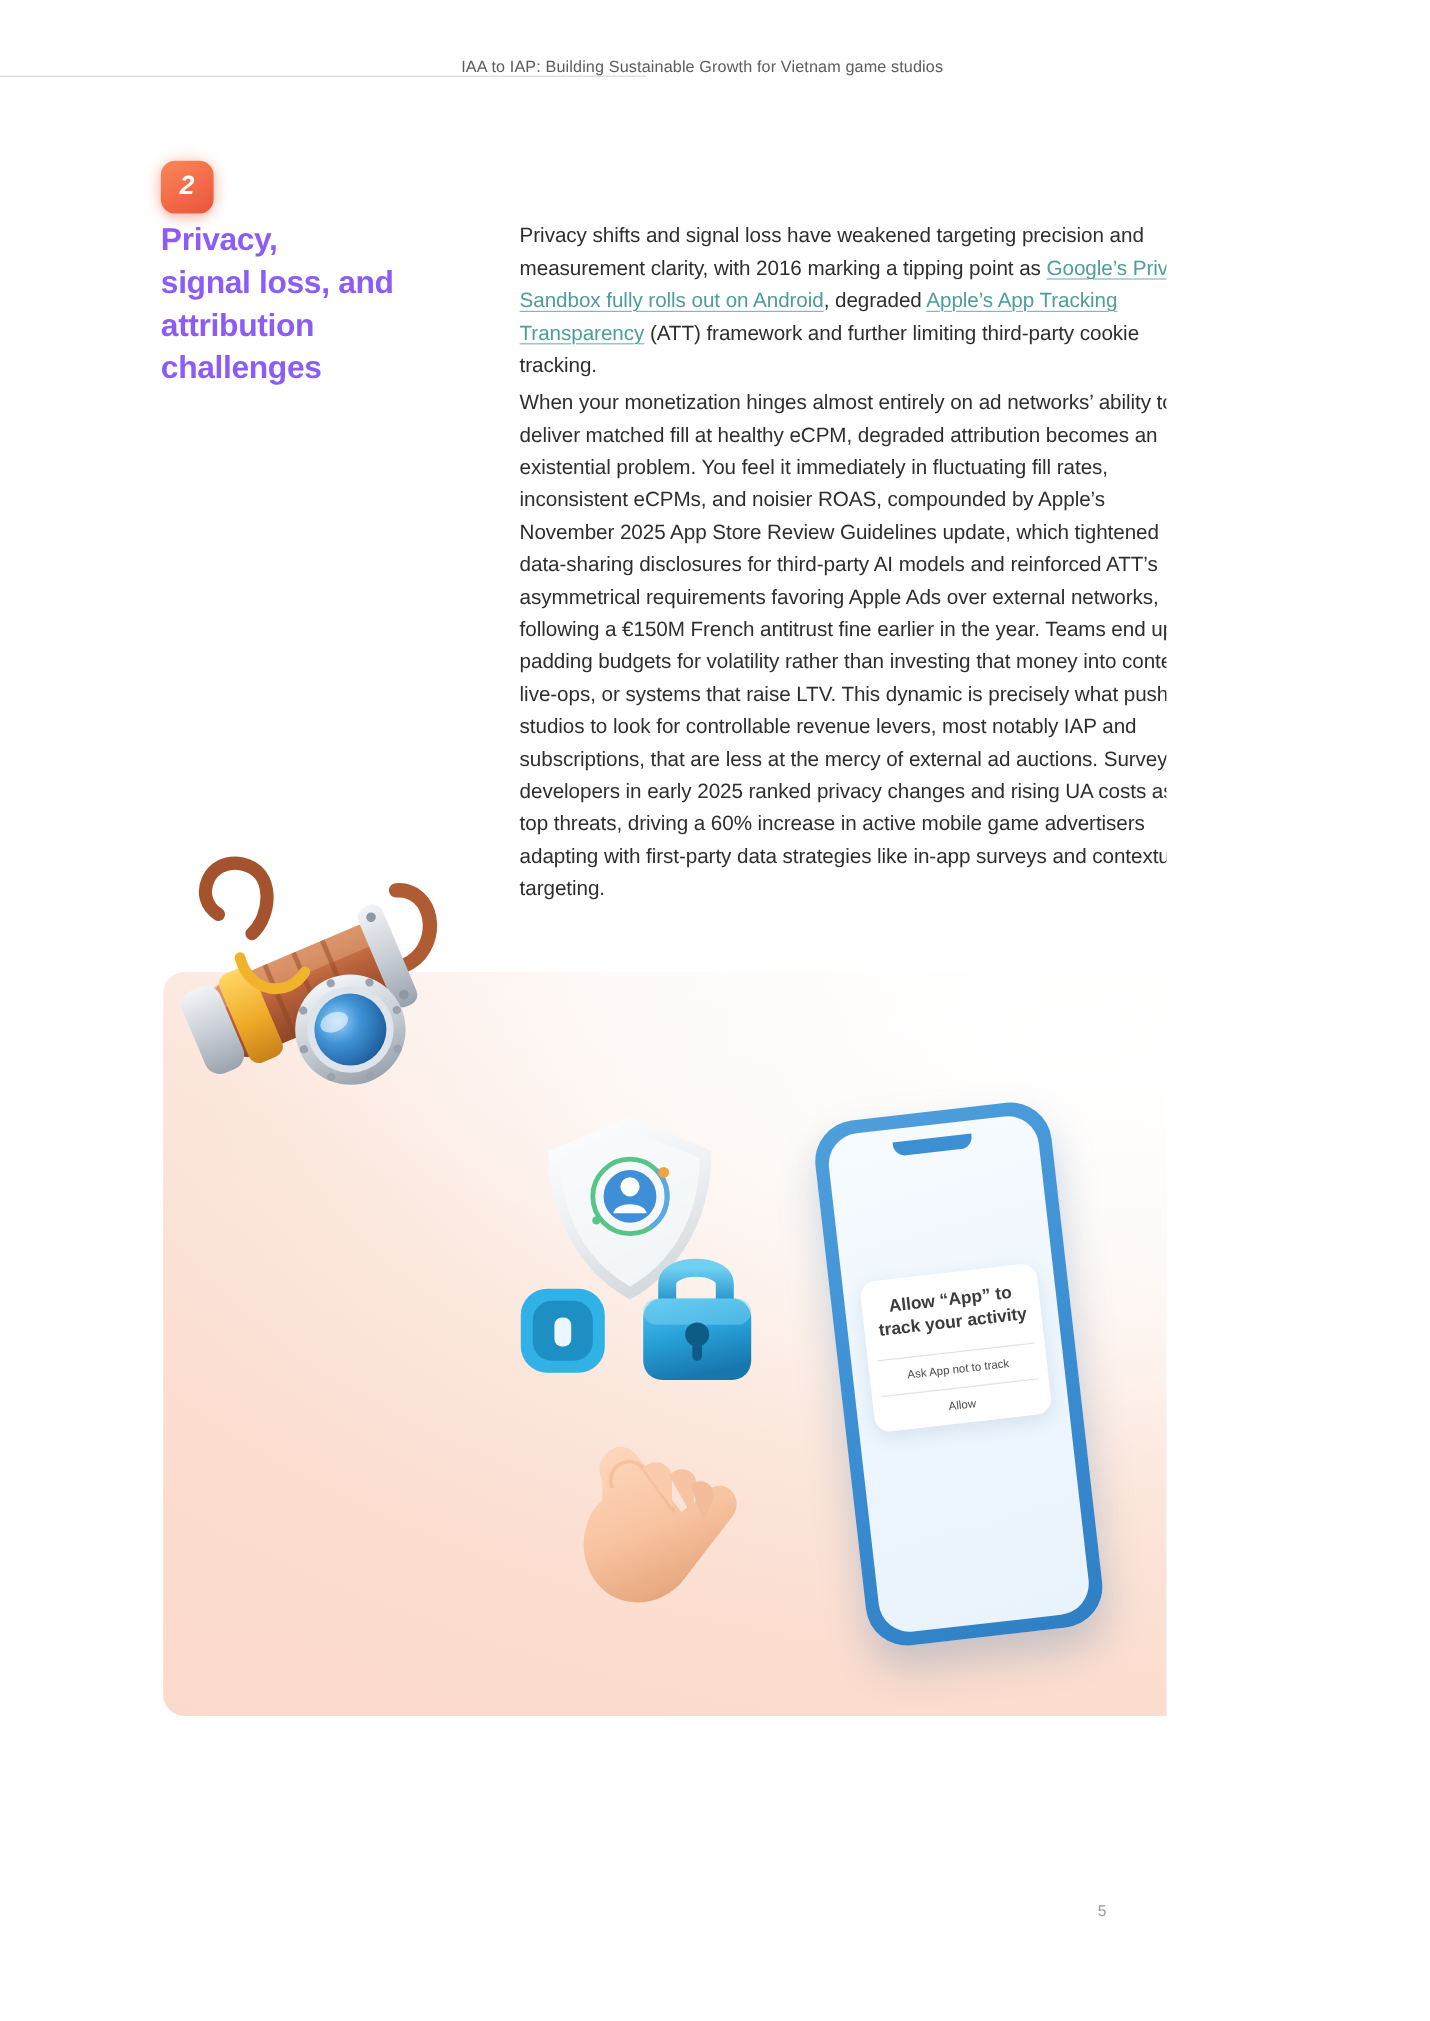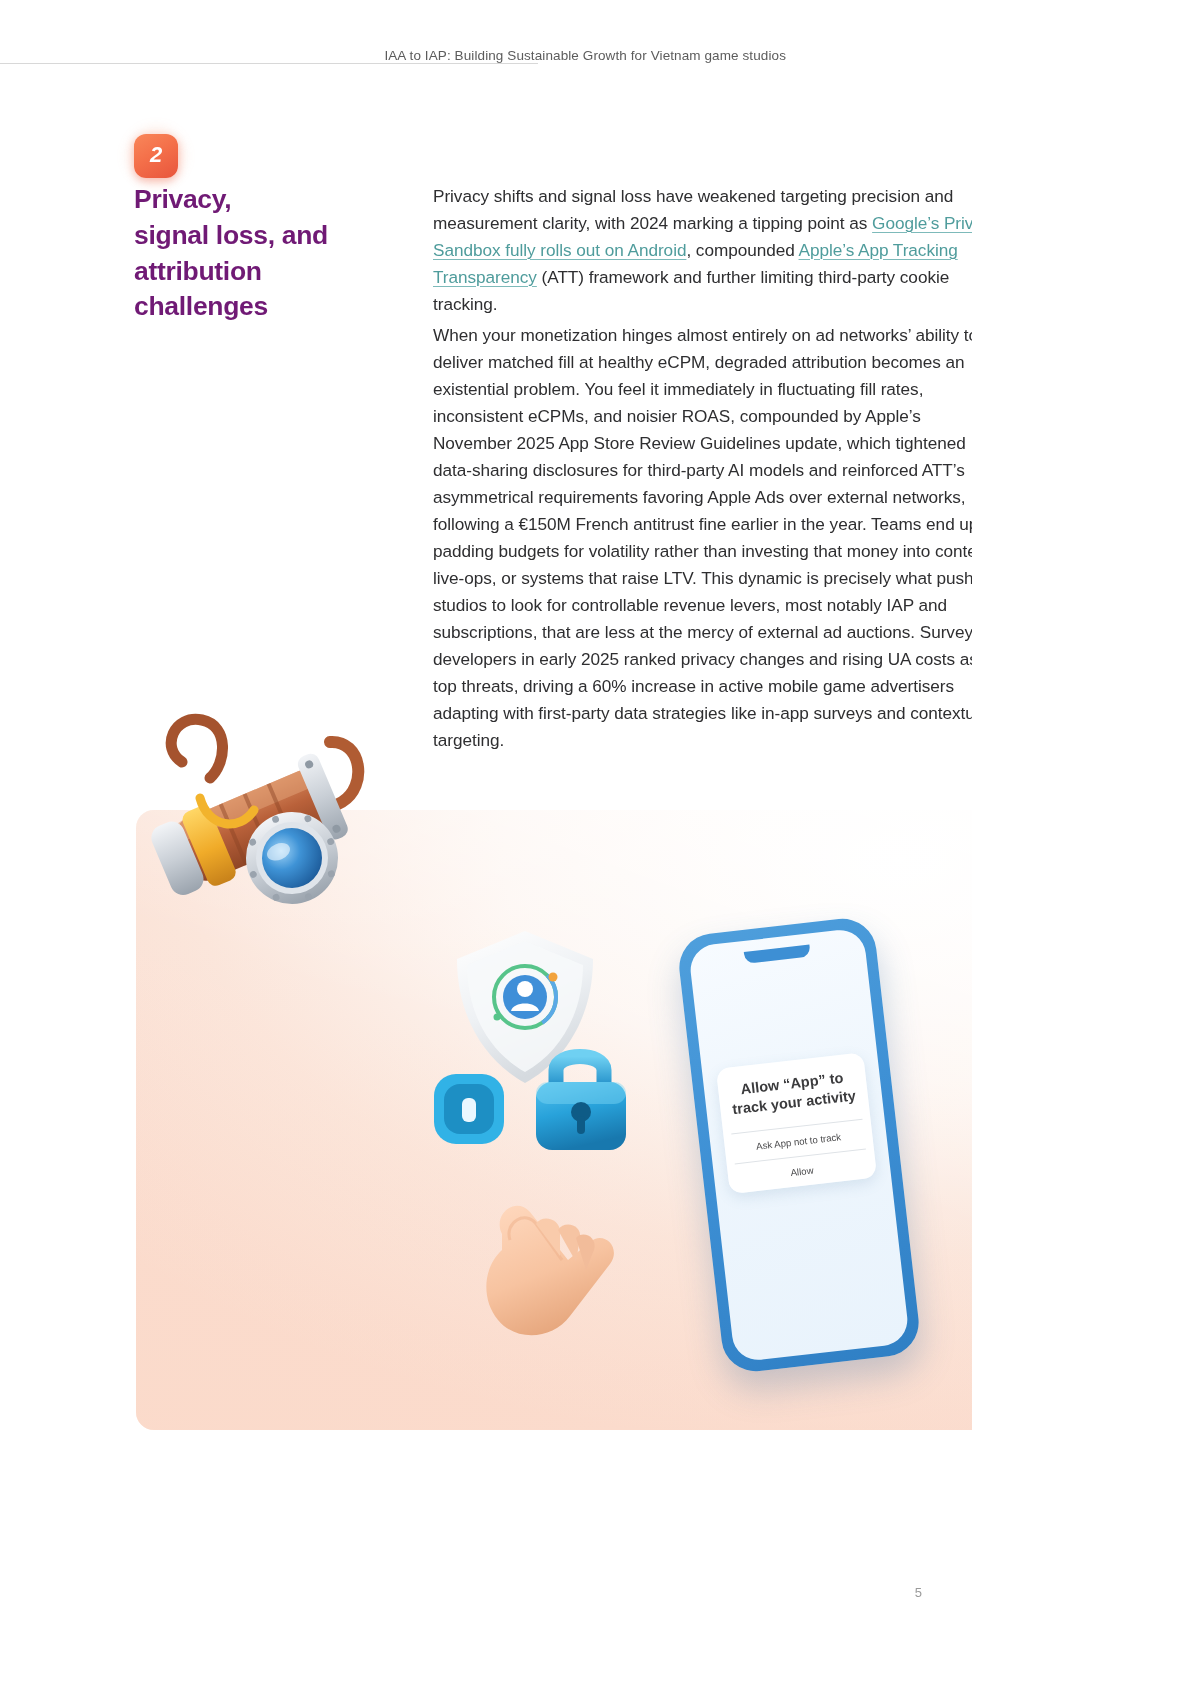--- a/index.html
+++ b/index.html
@@ -73,21 +73,21 @@
 
   
   .section-title {
     position: absolute;
     left: 134px; top: 182px;
     width: 270px;
     font-size: 26.5px;
     font-weight: 700;
     line-height: 1.35;
     letter-spacing: -0.3px;
-    color: #701a75;
+    color: #8b5cf6;
   }
 
   
   .body-col {
     position: absolute;
     left: 433px; top: 183px;
     width: 570px;
   }
   .body-col p {
     font-size: 17.2px;
@@ -218,21 +218,21 @@
     </div>
   </div>
 
   <h1 class="section-title" style="white-space:pre-line;">Privacy,
 signal loss, and
 attribution
 challenges</h1>
 
   <div class="body-col">
     <p>
-      <span>Privacy shifts and signal loss have weakened targeting precision and measurement clarity, with 2024 marking a tipping point as </span><a class="doclink" href="#">Google’s Privacy Sandbox fully rolls out on Android</a><span>, compounded </span><a class="doclink" href="#">Apple’s App Tracking Transparency</a><span> (ATT) framework and further limiting third-party cookie tracking.</span>
+      <span>Privacy shifts and signal loss have weakened targeting precision and measurement clarity, with 2016 marking a tipping point as </span><a class="doclink" href="#">Google’s Privacy Sandbox fully rolls out on Android</a><span>, degraded </span><a class="doclink" href="#">Apple’s App Tracking Transparency</a><span> (ATT) framework and further limiting third-party cookie tracking.</span>
     </p>
     <p>When your monetization hinges almost entirely on ad networks’ ability to deliver matched fill at healthy eCPM, degraded attribution becomes an existential problem. You feel it immediately in fluctuating fill rates, inconsistent eCPMs, and noisier ROAS, compounded by Apple’s November 2025 App Store Review Guidelines update, which tightened data-sharing disclosures for third-party AI models and reinforced ATT’s asymmetrical requirements favoring Apple Ads over external networks, following a €150M French antitrust fine earlier in the year. Teams end up padding budgets for volatility rather than investing that money into content, live-ops, or systems that raise LTV. This dynamic is precisely what pushes studios to look for controllable revenue levers, most notably IAP and subscriptions, that are less at the mercy of external ad auctions. Surveys of developers in early 2025 ranked privacy changes and rising UA costs as top threats, driving a 60% increase in active mobile game advertisers adapting with first-party data strategies like in-app surveys and contextual targeting.</p>
   </div>
 
   <div class="illus-panel"></div>
 
   <div class="lantern">
     <svg viewBox="0 0 260 260" width="260" height="260">
       <defs>
         <linearGradient id="copper" x1="0" y1="0" x2="0" y2="1">

